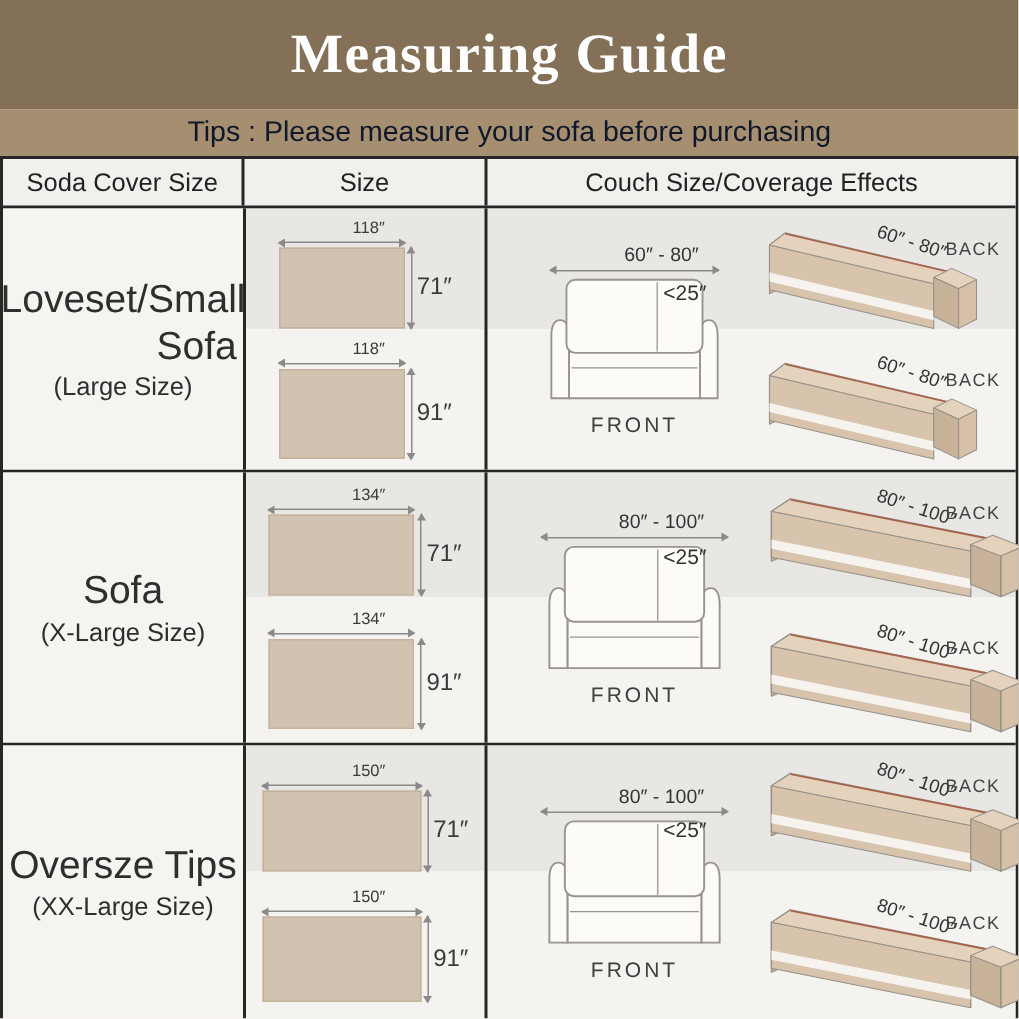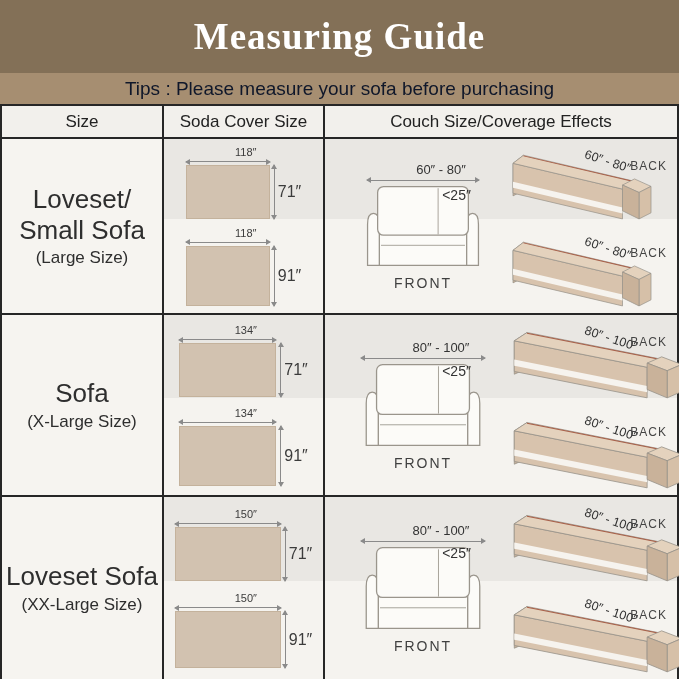--- a/index.html
+++ b/index.html
@@ -24,21 +24,21 @@
   .thead{display:flex;height:31px;border-bottom:2px solid #262626;background:#f2f0ec;flex:none;}
   .th{display:flex;align-items:center;justify-content:center;font-size:17px;color:#222;}
   .w1{width:160px;flex:none;} .w2{width:159px;flex:none;} .w3{flex:1;}
   .th + .th, .cell + .cell{border-left:2px solid #262626;}
   .row{display:flex;border-bottom:2px solid #262626;}
   .row-1{height:174px;flex:none;} .row-2{height:180px;flex:none;}
   .row-3{flex:1;border-bottom:none;}
   .cell{position:relative;}
   .c1{display:flex;flex-direction:column;align-items:center;justify-content:center;background:#f6f4f0;text-align:center;}
   .band{background:linear-gradient(180deg,#e9e7e3 0%,#e9e7e3 46%,#f5f3ef 46%,#f5f3ef 100%);}
-  .size-name{font-size:26px;line-height:1.18;color:#2e2e2e;display:flex;flex-direction:column;}
+  .size-name{font-size:26px;line-height:1.18;color:#2e2e2e;display:flex;flex-direction:row;}
   .size-note{font-size:17px;margin-top:3px;color:#2e2e2e;}
   
   .c2{display:flex;flex-direction:column;align-items:center;justify-content:space-evenly;}
   .cover{display:flex;align-items:flex-end;}
   .cover-main{display:flex;flex-direction:column;align-items:center;}
   .dim-label{font-size:11px;color:#3b3b3b;white-space:nowrap;margin-left:36px;}
   .h-arrow{position:relative;height:1px;background:#8a8a8a;margin:3px 0 3px;}
   .h-arrow::before{content:"";position:absolute;left:-1px;top:-2.5px;border-top:3px solid transparent;border-bottom:3px solid transparent;border-right:5px solid #8a8a8a;}
   .h-arrow::after{content:"";position:absolute;right:-1px;top:-2.5px;border-top:3px solid transparent;border-bottom:3px solid transparent;border-left:5px solid #8a8a8a;}
   .cover-rect{background:#d2c2b0;border:1px solid #c4b29c;box-sizing:border-box;}
@@ -93,22 +93,22 @@
     <span class="hdr-title">Measuring Guide</span>
   </div>
 
   <div class="tips">
     <span class="tips-text">Tips : Please measure your sofa before purchasing</span>
   </div>
 
   <div class="tbl">
 
     <div class="thead">
+      <div class="th w2">Soda Cover Size</div>
       <div class="th w1">Size</div>
-      <div class="th w2">Soda Cover Size</div>
       <div class="th w3">Couch Size/Coverage Effects</div>
     </div>
 
     <div class="row row-1">
       <div class="cell c1 w1">
         <div class="size-name">
           <span>Loveset/</span>
           <span>Small Sofa</span>
         </div>
         <div class="size-note">(Large Size)</div>
@@ -223,21 +223,21 @@
             <span class="back-range">80″ - 100″</span>
             <span class="back-caption">BACK</span>
           </div>
         </div>
       </div>
     </div>
 
     <div class="row row-3">
       <div class="cell c1 w1">
         <div class="size-name">
-          <span>Loveset Sofa</span>
+          <span>Oversze Tips</span>
           <span></span>
         </div>
         <div class="size-note">(XX-Large Size)</div>
       </div>
       <div class="cell c2 w2 band">
         <div class="cover">
           <div class="cover-main">
             <span class="dim-label">150″</span>
             <div class="h-arrow" style="width:106px"></div>
             <div class="cover-rect" style="width:106px;height:54px"></div>

